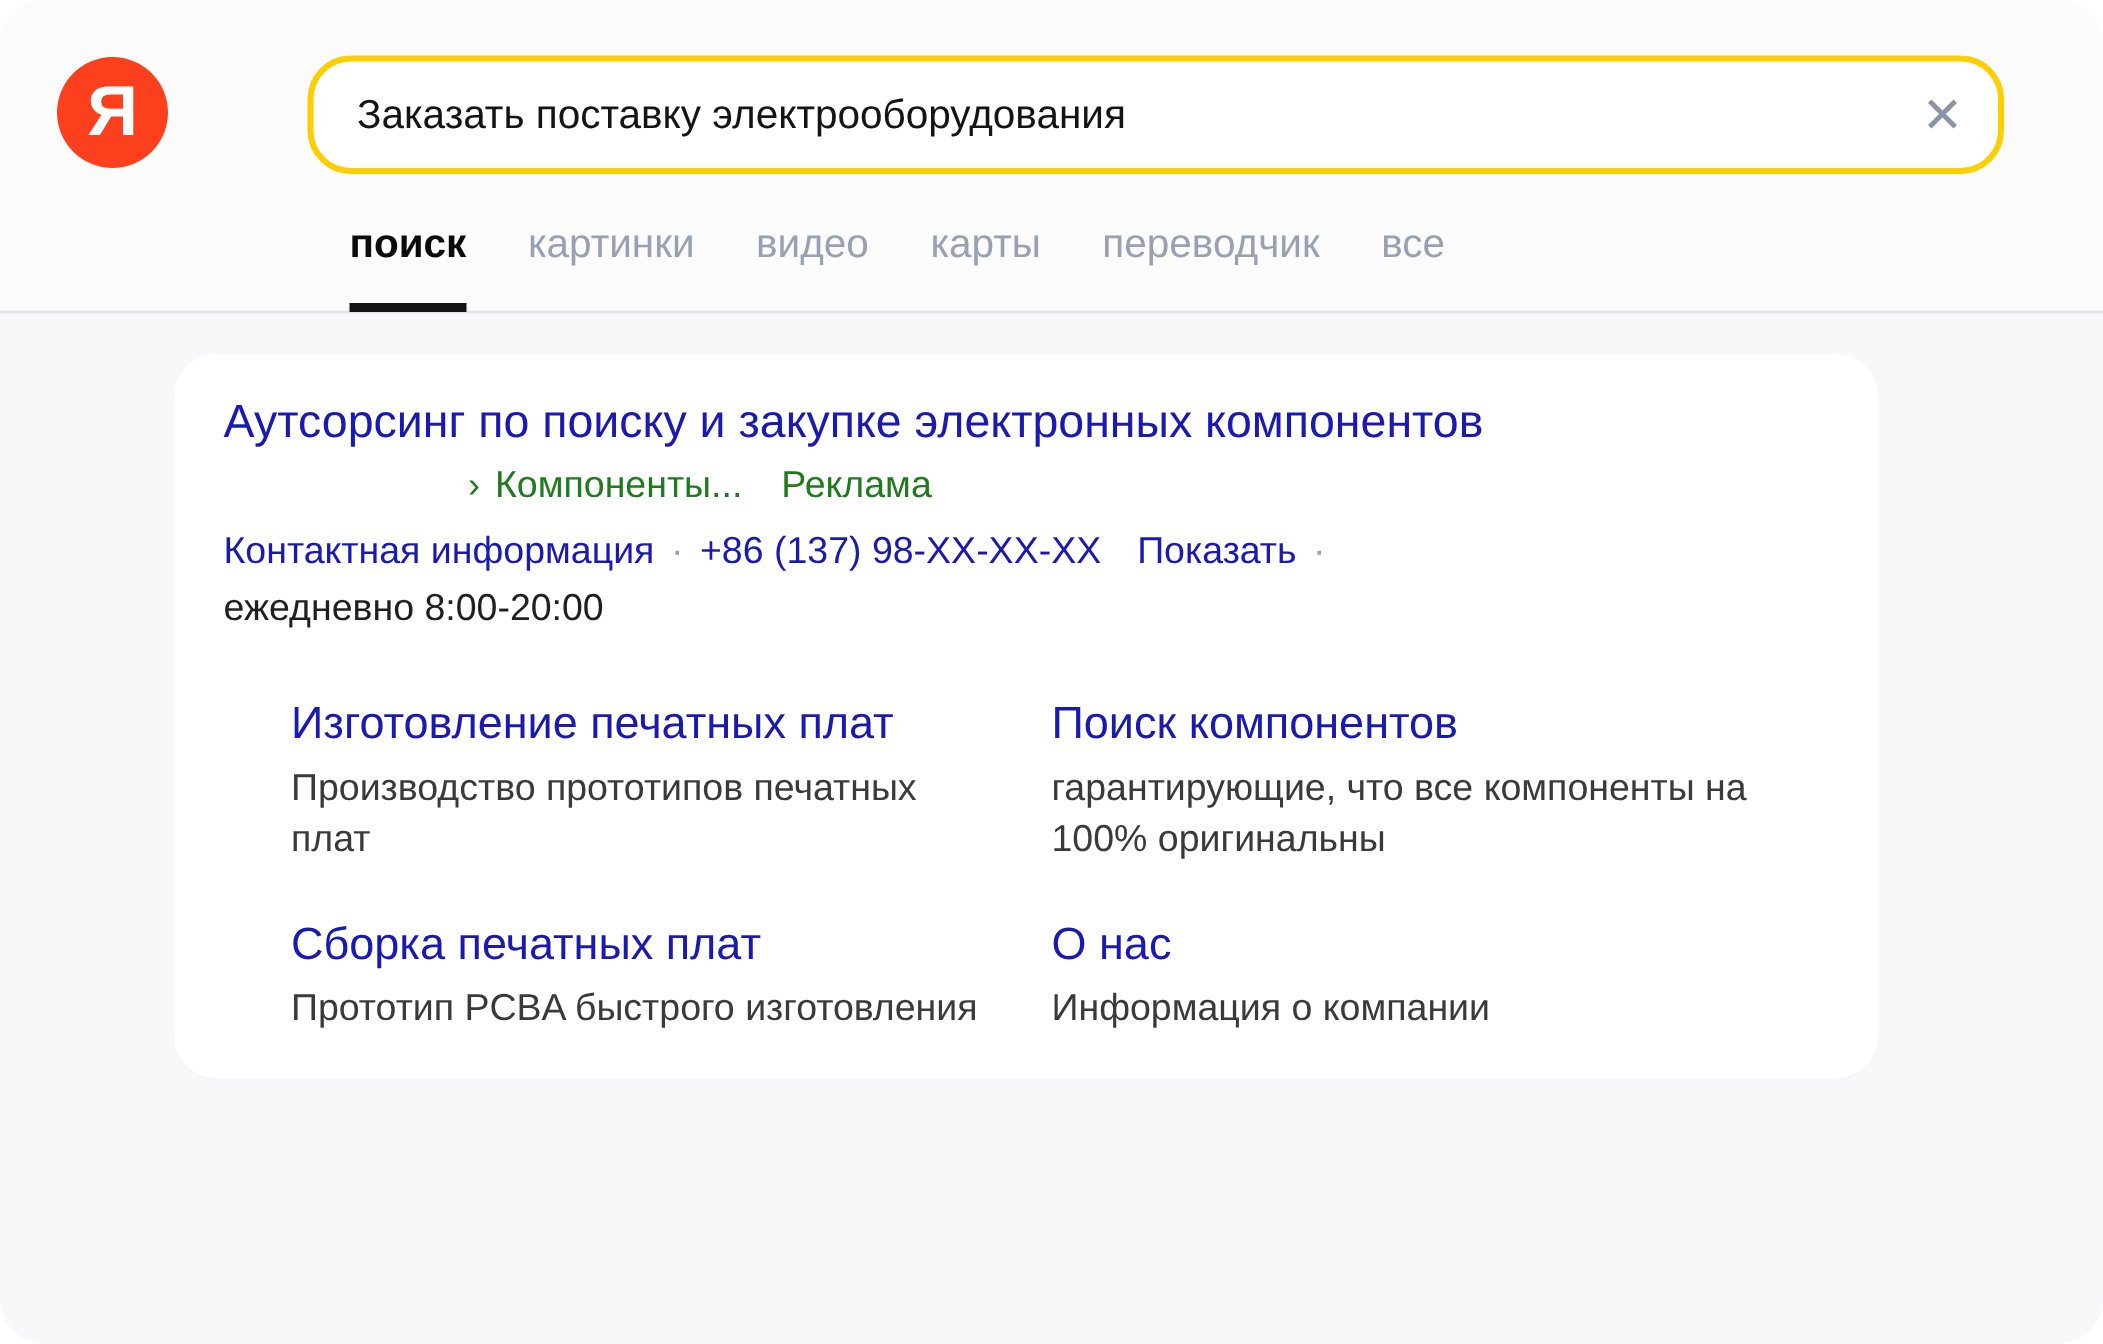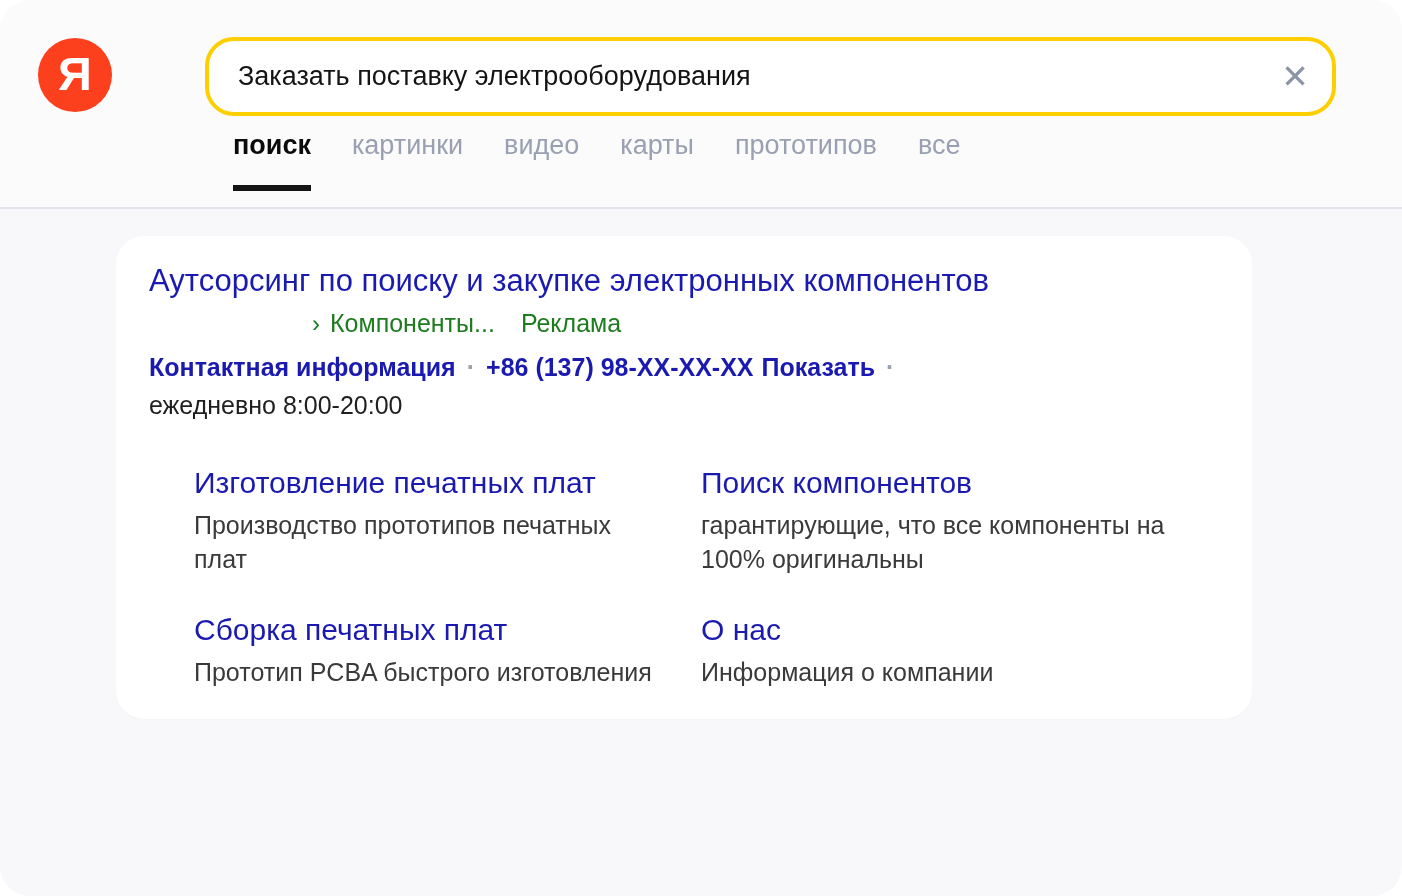--- a/index.html
+++ b/index.html
@@ -47,21 +47,21 @@
     padding:0 20px 0 29px;
   }
   .clear-btn {
     width:64px; height:100%;
     display:flex; align-items:center; justify-content:center;
     font-size:33px; color:#8b93a7;
     cursor:pointer; user-select:none;
     padding-right:10px;
   }
   .tabs {
-    position:absolute; left:233px; top:130px;
+    position:absolute; left:233px; top:147px;
     display:flex; gap:41px; align-items:flex-start;
   }
   .tab {
     font-size:27px; color:#99a0b1;
     padding-bottom:30px;
     cursor:pointer; white-space:nowrap;
   }
   .tab.active {
     color:#0b0b0b; font-weight:700;
     padding-bottom:24px;
@@ -95,25 +95,25 @@
   .ad-badge { color:#1e7b1e; }
   .result-desc {
     font-size:25px; line-height:36px;
     color:#242424;
     max-width:1058px;
     margin-bottom:10px;
   }
   .contact-row {
     font-size:25px; line-height:32px;
     margin-bottom:6px;
-    display:flex; align-items:flex-end; flex-wrap:wrap;font-weight:bold;
+    display:flex; align-items:flex-end; flex-wrap:wrap;
   }
   .contact-row a { color:#1a1ab0; text-decoration:none; cursor:pointer; }
   .dot-sep { color:#98a0ae; margin:0 11px; font-size:25px; }
-  .show-link { margin-left:8px; }
+  .show-link { margin-left:24px; }
   .hours-text {
     font-size:25px; line-height:32px;
     color:#1f1f1f;
     margin-bottom:40px;
   }
   .sitelinks {
     margin-left:45px;
     display:grid;
     grid-template-columns:465px 480px;
     column-gap:42px;
@@ -147,21 +147,21 @@
       <div class="clear-btn">
         <span>✕</span>
       </div>
     </div>
 
     <div class="tabs">
       <div class="tab active">поиск</div>
       <div class="tab">картинки</div>
       <div class="tab">видео</div>
       <div class="tab">карты</div>
-      <div class="tab">прототипов</div>
+      <div class="tab">переводчик</div>
       <div class="tab">все</div>
     </div>
 
   </div>
 
   <div class="content">
     <div class="card">
 
       <a class="result-title">Аутсорсинг по поиску и закупке электронных компонентов</a>
 

